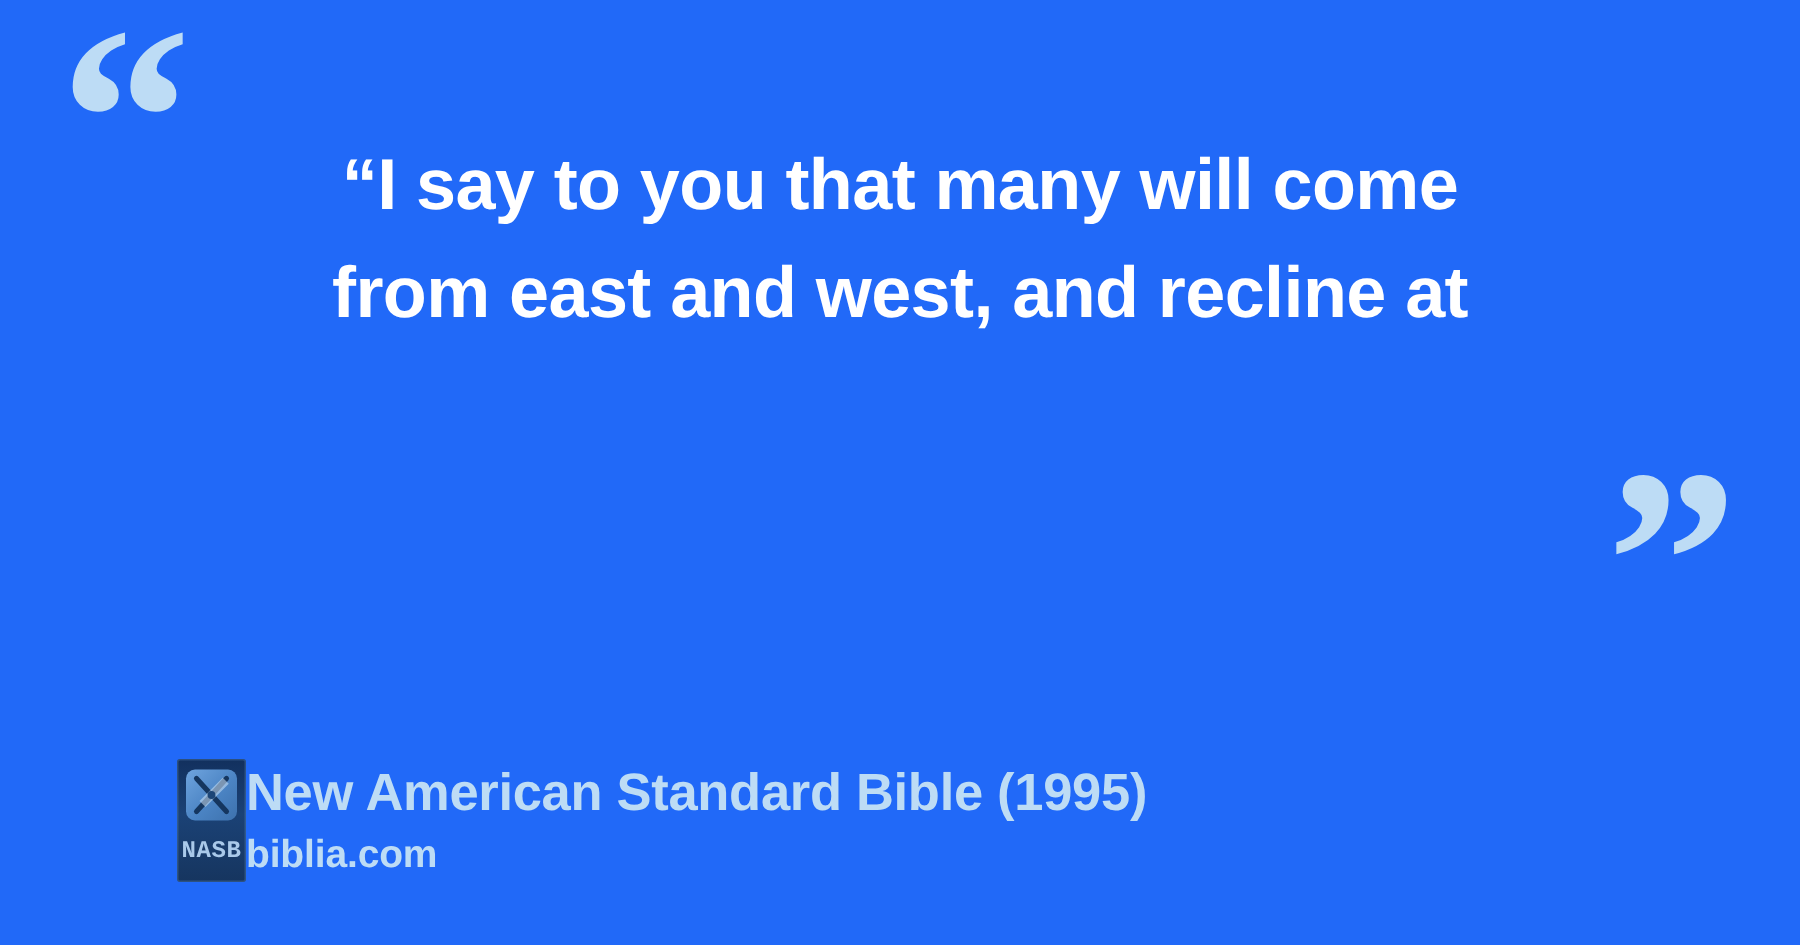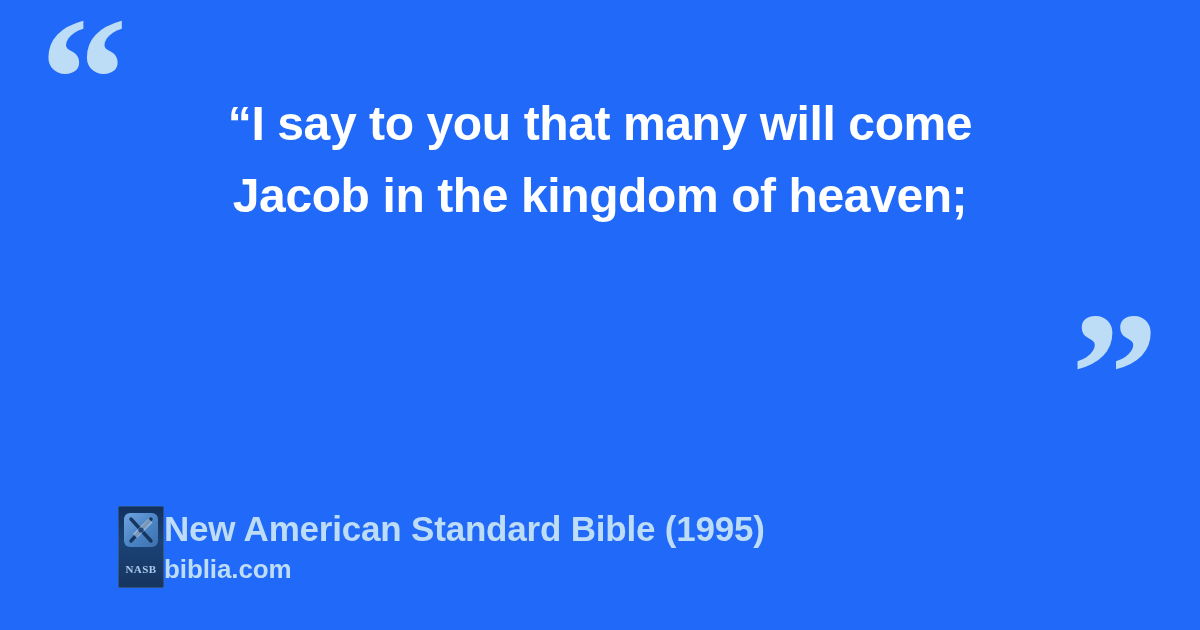--- a/index.html
+++ b/index.html
@@ -93,22 +93,22 @@
     left: 0;
     top: 0;
   }
   #nasb-logo .logo-word {
     position: absolute;
     left: 0;
     right: 0;
     bottom: 13px;
     text-align: center;
     color: #a9c9ea;
-    font-family: Liberation Serif, serif;
-    font-size: 11px;
+    font-family: Liberation Mono, monospace;
+    font-size: 16px;
     font-weight: 700;
     letter-spacing: .4px;
     line-height: 1;
   }
 
   #footer-text {
     padding-top: 2px;
   }
   #attribution {
     color: #bddcf5;
@@ -132,21 +132,21 @@
 <body>
 
 <div id="card">
 
   <span id="deco-open" class="deco-quote">“</span>
 
   <span id="deco-close" class="deco-quote">”</span>
 
   <div id="quote-block">
     <span class="quote-line">“I say to you that many will come</span>
-    <span class="quote-line">Jacob in the kingdom of heaven;</span>
+    <span class="quote-line">from east and west, and recline at</span>
   </div>
 
   <div id="footer">
 
     <div id="nasb-logo">
       <div class="logo-tile">
         <svg class="logo-mark" width="34" height="34" viewBox="0 0 34 34" aria-hidden="true">
           <path d="M7 6 L27 28" stroke="#15365f" stroke-width="3.4" fill="none" stroke-linecap="round"></path>
           <path d="M27 6 L7 28" stroke="#15365f" stroke-width="3.4" fill="none" stroke-linecap="round"></path>
           <path d="M24.5 5.5 L28.5 9.5 L13 25 L9 21 Z" fill="#cfe3f6" opacity="0.55"></path>

